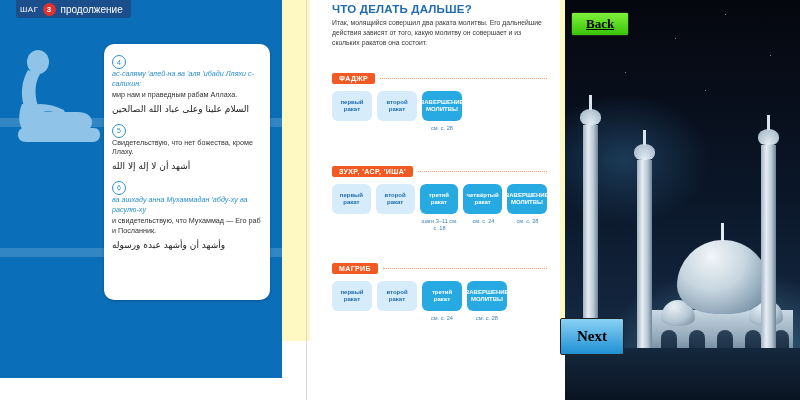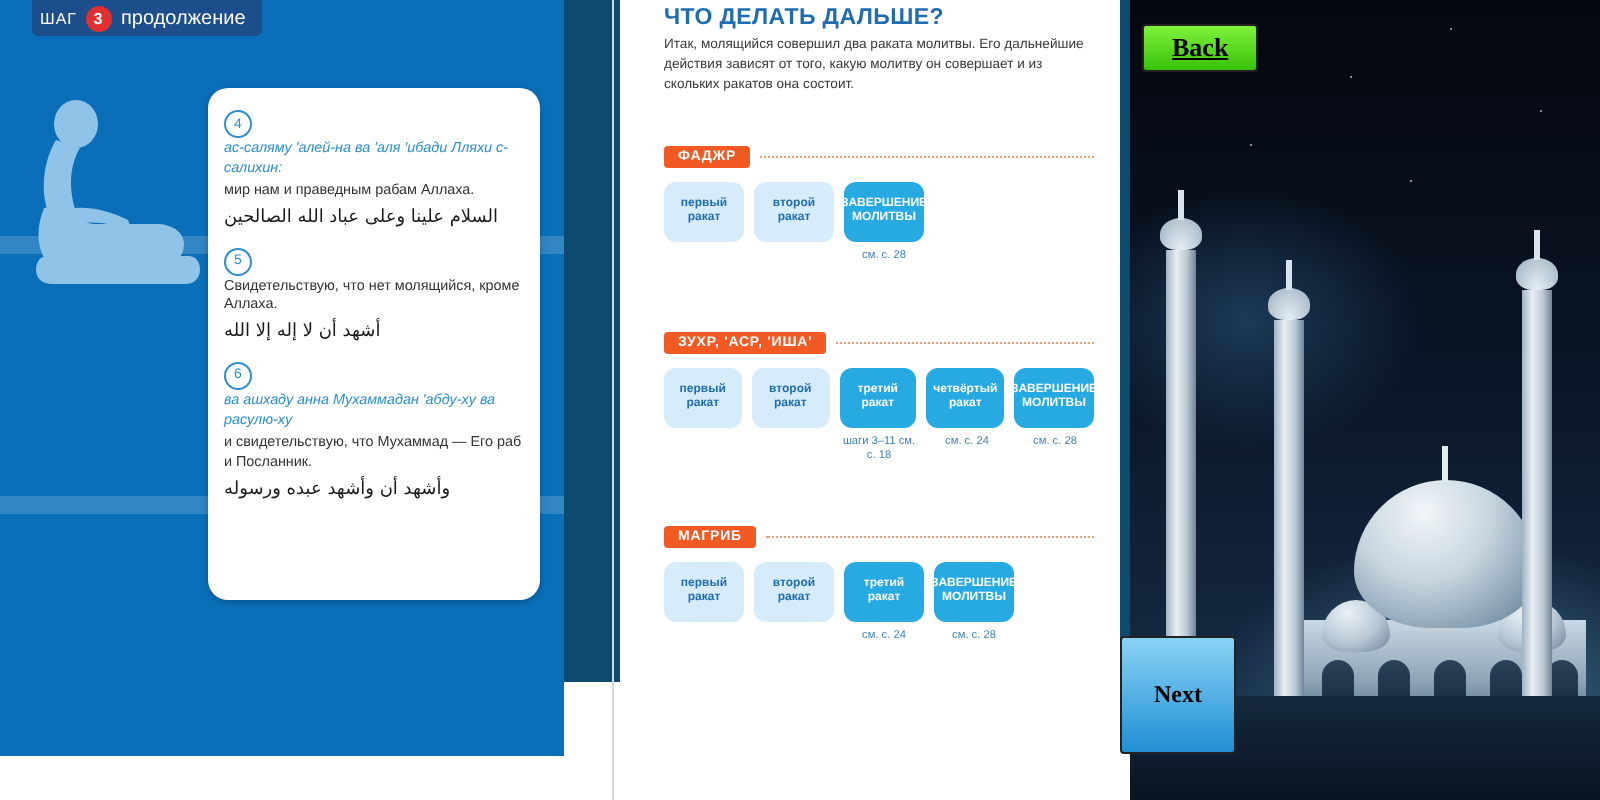--- a/index.html
+++ b/index.html
@@ -10,21 +10,21 @@
   body {
     width: 800px;
     height: 400px;
     overflow: hidden;
     font-family: "Liberation Sans", sans-serif;
   }
   .page {
     position: relative;
     width: 800px;
     height: 341px;
-    background: #0c4a6e;
+    background: #fef9c3;
   }
 
   
   .left-panel {
     position: absolute;
     left: 0;
     top: 0;
     width: 282px;
     height: 400px;
     background: #ffffff;
@@ -375,22 +375,22 @@
   .back-btn {
     left: 571px;
     top: 12px;
     background: linear-gradient(180deg, #7ef23a 0%, #39c10a 100%);
     text-decoration: underline;
   }
   .next-btn {
     left: 560px;
     top: 318px;
     background: linear-gradient(180deg, #8ad2f5 0%, #1f8fd4 100%);
-    padding: 21px 16px;
-    font-size: 12px;
+    padding: 9px 16px;
+    font-size: 15px;
   }
 </style>
 </head>
 <body>
 
 <div class="page">
 
   <div class="left-panel">
     <div class="left-blue"></div>
     <div class="stripe s1"></div>
@@ -419,21 +419,21 @@
         <div class="item-num">4</div>
         <div class="item-body">
           <p class="translit">ас-саляму 'алей-на ва 'аля 'ибади Лляхи с-салихин:</p>
           <p class="meaning">мир нам и праведным рабам Аллаха.</p>
           <p class="arabic">السلام علينا وعلى عباد الله الصالحين</p>
         </div>
       </div>
       <div class="item">
         <div class="item-num">5</div>
         <div class="item-body">
-          <p class="meaning">Свидетельствую, что нет молящийся, кроме Аллаха.</p>
+          <p class="meaning">Свидетельствую, что нет божества, кроме Ллаху.</p>
           <p class="arabic">أشهد أن لا إله إلا الله</p>
         </div>
       </div>
       <div class="item">
         <div class="item-num">6</div>
         <div class="item-body">
           <p class="translit">ва ашхаду анна Мухаммадан 'абду-ху ва расулю-ху</p>
           <p class="meaning">и свидетельствую, что Мухаммад — Его раб и Посланник.</p>
           <p class="arabic">وأشهد أن وأشهد عبده ورسوله</p>
         </div>

